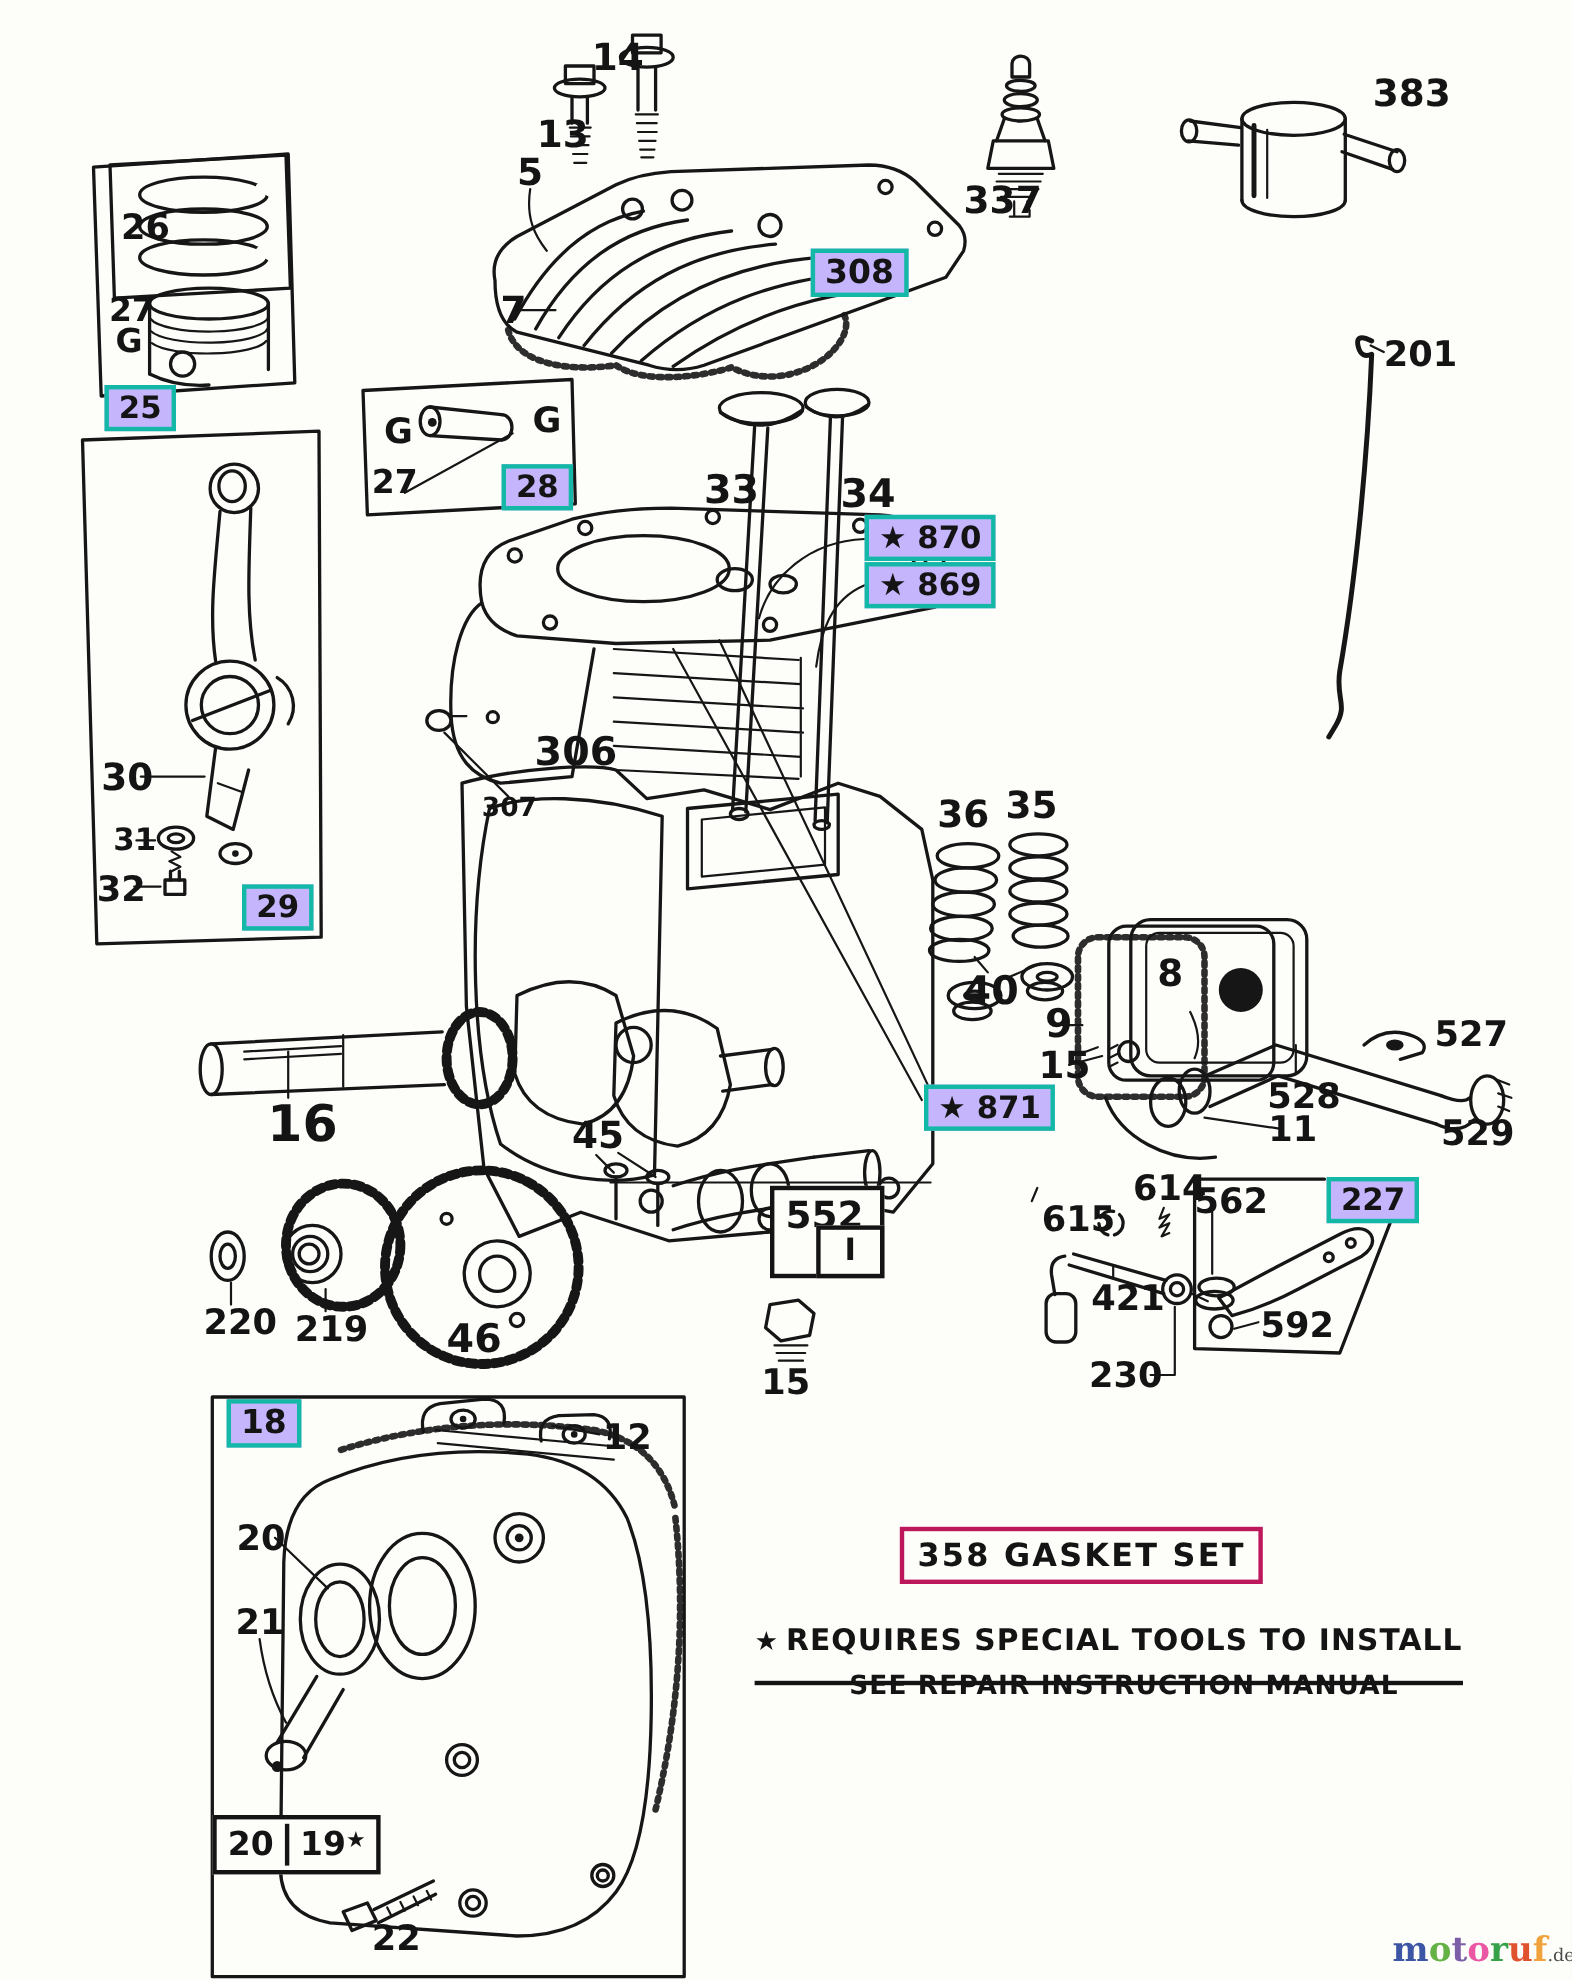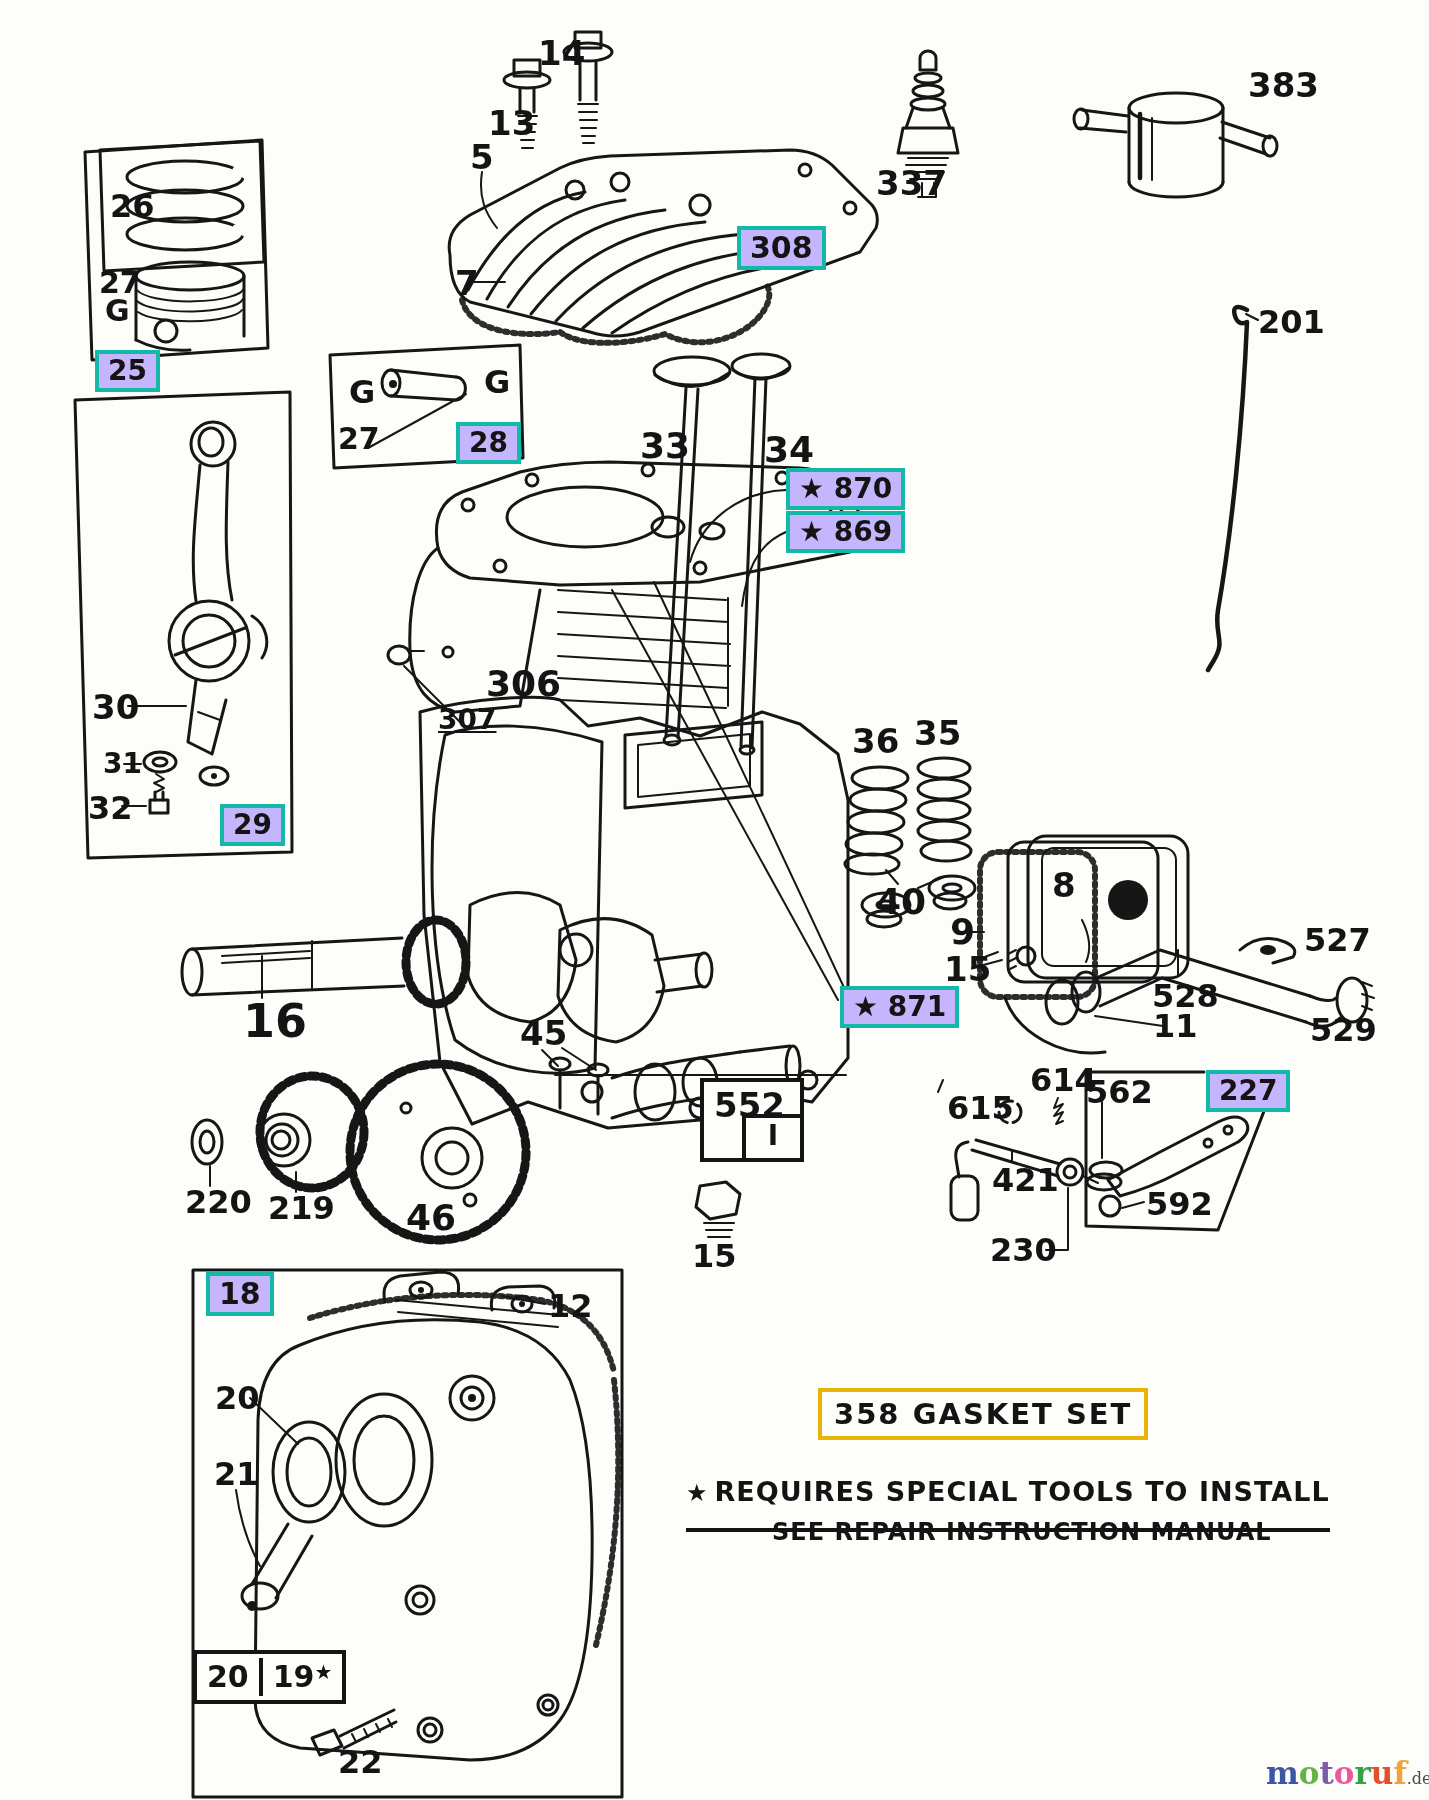--- a/index.html
+++ b/index.html
@@ -18,21 +18,21 @@
   .lbl.boxed{border:4px solid #14b8a6;background:#c4b5fd;padding:3px 9px;}
   .comp{position:absolute;font-weight:bold;color:#141414;}
   .box552{left:700px;top:1078px;width:96px;height:76px;border:4px solid #141414;background:#fdfdfa;}
   .box552 .v{font-size:34px;padding:6px 0 0 10px;line-height:1;}
   .box552 .sub{position:absolute;right:-4px;bottom:-4px;width:54px;height:40px;border:4px solid #141414;
                font-size:28px;text-align:center;line-height:36px;background:#fdfdfa;}
   .box2019{left:193px;top:1650px;height:46px;border:4px solid #141414;background:#fdfdfa;display:flex;align-items:center;font-size:30px;}
   .box2019 .cell{padding:4px 10px;line-height:1;}
   .box2019 .cell.r{border-left:4px solid #141414;}
   .box2019 .star{font-size:20px;vertical-align:top;}
-  .gasketbox{left:818px;top:1388px;border:4px solid #eab308;background:#fdfdfa;
+  .gasketbox{left:818px;top:1388px;border:4px solid #be185d;background:#fdfdfa;
              font-size:29px;letter-spacing:2px;padding:5px 12px;}
   .note1{left:686px;top:1476px;font-size:27px;letter-spacing:1px;border-bottom:4px solid #141414;padding-bottom:21px;}
   .note1 .star{font-size:24px;margin-right:6px;}
   .note2{left:772px;top:1518px;font-size:24px;letter-spacing:1px;}
   .brand{left:1266px;top:1758px;font-family:"DejaVu Serif", serif;font-weight:bold;font-size:31px;line-height:1;}
   .brand .suffix{font-size:16px;font-weight:normal;}
 </style>
 </head>
 <body>
 
@@ -337,21 +337,21 @@
       <div class="lbl boxed" style="left: 220px; top: 804px; font-size: 28px;">29</div>
       <div class="lbl" style="left: 338px; top: 424px; font-size: 30px;">27</div>
       <div class="lbl" style="left: 349px; top: 376px; font-size: 32px;">G</div>
       <div class="lbl" style="left: 484px; top: 366px; font-size: 32px;">G</div>
       <div class="lbl boxed" style="left: 456px; top: 422px; font-size: 28px;">28</div>
       <div class="lbl" style="left: 640px; top: 428px; font-size: 36px;">33</div>
       <div class="lbl" style="left: 764px; top: 432px; font-size: 36px;">34</div>
       <div class="lbl boxed" style="left: 786px; top: 468px; font-size: 28px;">★ 870</div>
       <div class="lbl boxed" style="left: 786px; top: 511px; font-size: 28px;">★ 869</div>
       <div class="lbl" style="left: 486px; top: 666px; font-size: 36px;">306</div>
-      <div class="lbl" style="left: 438px; top: 706px; font-size: 28px; text-decoration: underline;">307</div>
+      <div class="lbl" style="left: 438px; top: 722px; font-size: 24px;">307</div>
       <div class="lbl" style="left: 852px; top: 724px; font-size: 34px;">36</div>
       <div class="lbl" style="left: 914px; top: 716px; font-size: 34px;">35</div>
       <div class="lbl" style="left: 876px; top: 884px; font-size: 36px;">40</div>
       <div class="lbl" style="left: 1052px; top: 868px; font-size: 34px;">8</div>
       <div class="lbl" style="left: 950px; top: 914px; font-size: 36px;">9</div>
       <div class="lbl" style="left: 944px; top: 952px; font-size: 34px;">15</div>
       <div class="lbl" style="left: 1304px; top: 924px; font-size: 32px;">527</div>
       <div class="lbl" style="left: 1152px; top: 980px; font-size: 32px;">528</div>
       <div class="lbl" style="left: 1310px; top: 1014px; font-size: 32px;">529</div>
       <div class="lbl" style="left: 1153px; top: 1010px; font-size: 32px;">11</div>

